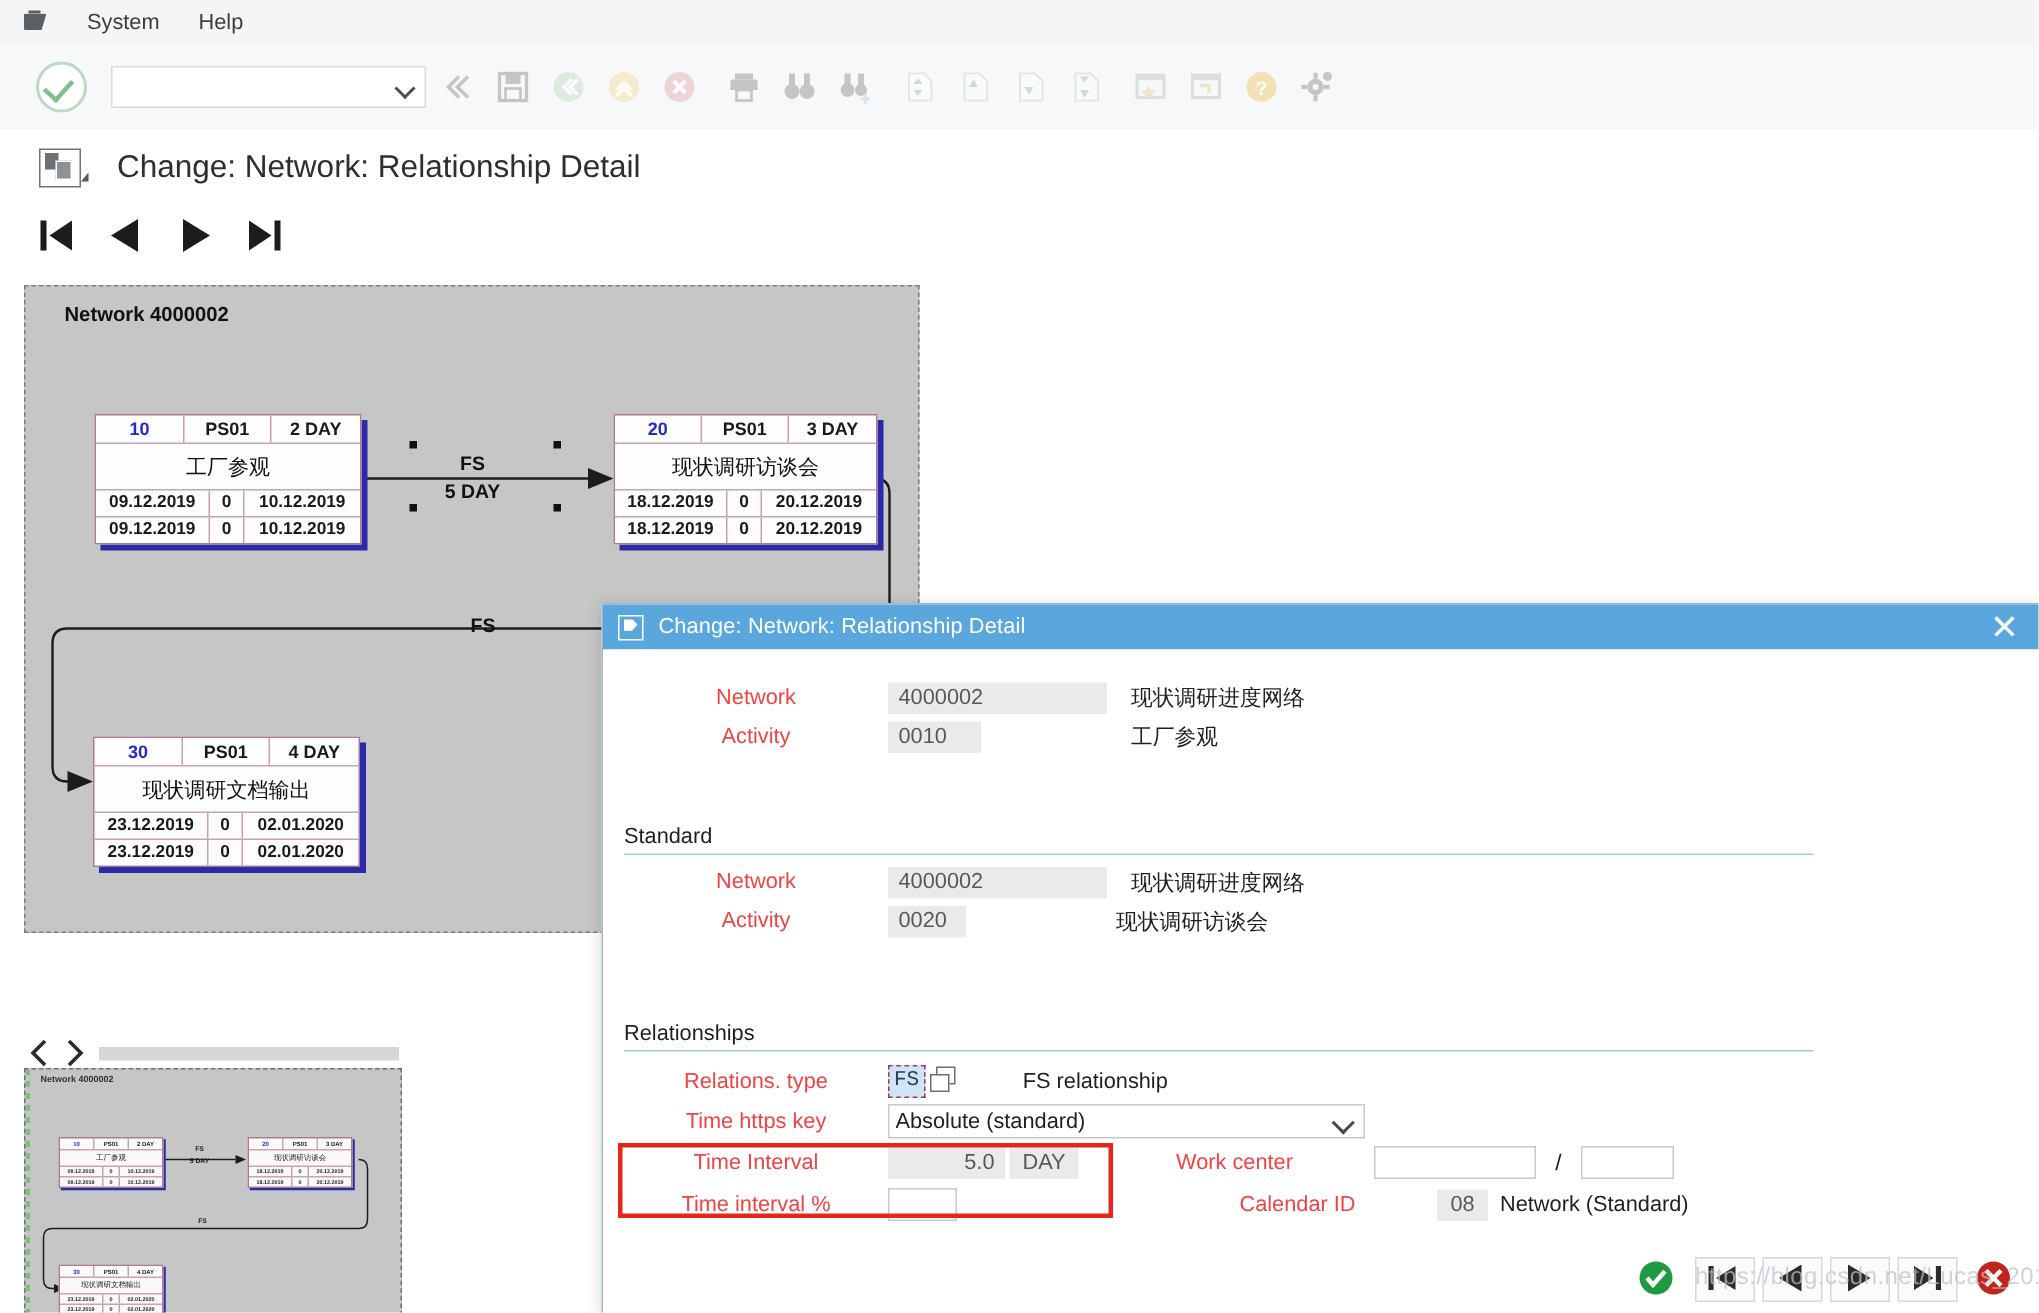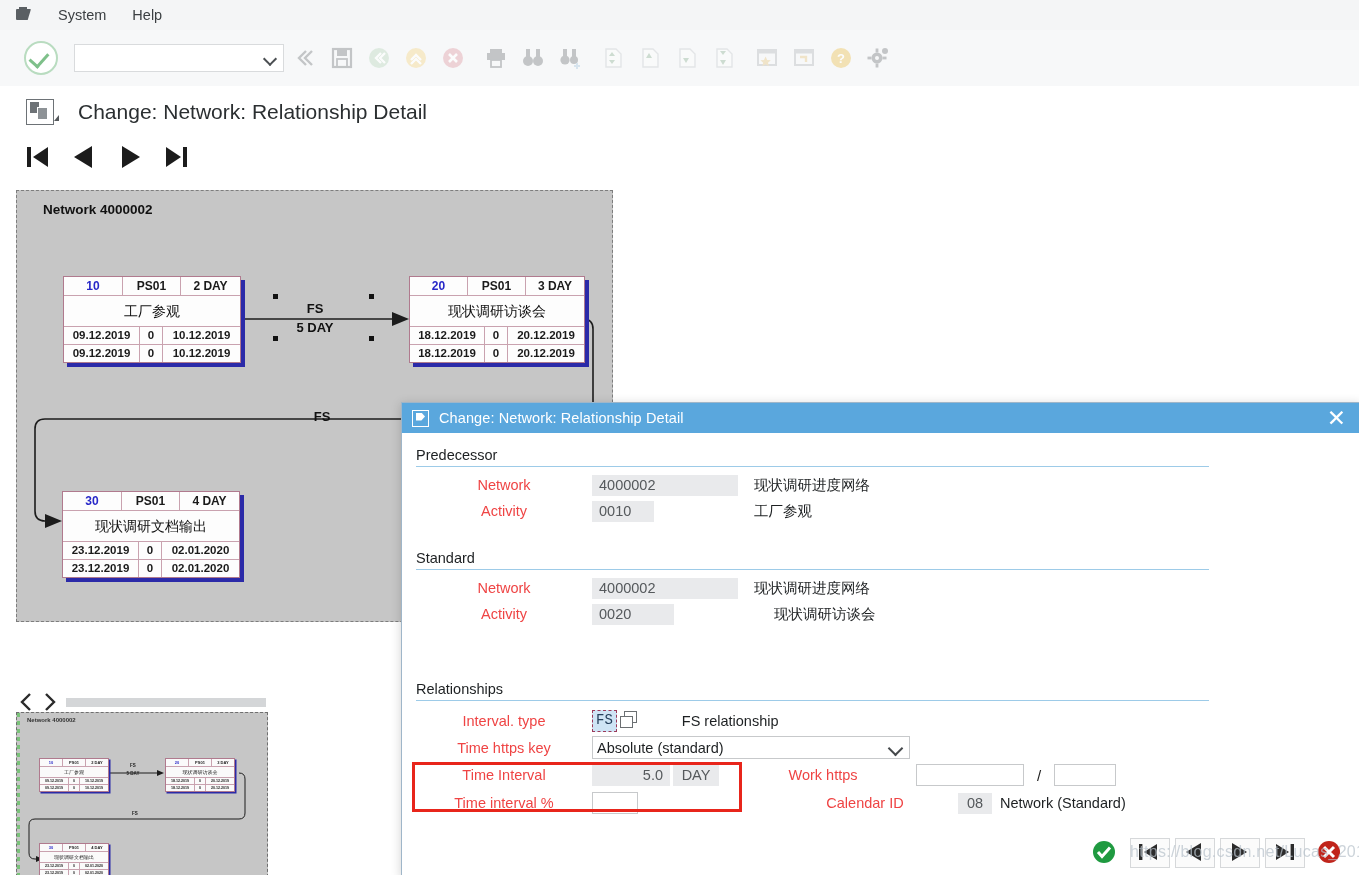--- a/index.html
+++ b/index.html
@@ -618,21 +618,20 @@
         <div class="o"></div>
         <div class="a"></div>
       </div>
     <div class="ttxt">Change: Network: Relationship Detail</div>
     <div id="dlg-close">✕</div>
   </div>
 
   <div id="dlg-body">
 
     <div class="group" style="top:14px;">
-      <div class="ghead">Predecessor</div>
       <div class="frow" style="margin-top:5px;">
         <div class="flabel">Network</div>
         <div class="fval" style="width:146px;">4000002</div>
         <div class="fdesc">现状调研进度网络</div>
       </div>
       <div class="frow">
         <div class="flabel">Activity</div>
         <div class="fval" style="width:62px;">0010</div>
         <div class="fdesc" style="margin-left:100px;">工厂参观</div>
       </div>
@@ -640,30 +639,30 @@
 
     <div class="group" style="top:117px;">
       <div class="ghead">Standard</div>
       <div class="frow" style="margin-top:5px;">
         <div class="flabel">Network</div>
         <div class="fval" style="width:146px;">4000002</div>
         <div class="fdesc">现状调研进度网络</div>
       </div>
       <div class="frow">
         <div class="flabel">Activity</div>
-        <div class="fval" style="width:82px;">0020</div>
+        <div class="fval" style="width:52px;">0020</div>
         <div class="fdesc" style="margin-left:100px;">现状调研访谈会</div>
       </div>
     </div>
 
     <div class="group" style="top:248px;">
       <div class="ghead">Relationships</div>
 
       <div class="frow" style="margin-top:6px;height:27px;">
-        <div class="flabel">Interval. type</div>
+        <div class="flabel">Relations. type</div>
         <div class="sel-field">FS</div>
         <div class="mc-btn">
             <div class="r1"></div>
             <div class="r2"></div>
           </div>
         <div class="fdesc" style="margin-left:42px;">FS relationship</div>
       </div>
 
       <div class="frow" style="height:27px;">
         <div class="flabel">Time https key</div>
@@ -672,21 +671,21 @@
             <option>Absolute (standard)</option>
           </select>
           <div class="arw"></div>
         </div>
       </div>
 
       <div class="frow" style="height:28px;">
         <div class="flabel">Time Interval</div>
         <div class="fval" style="width:78px;text-align:right;">5.0</div>
         <div class="fval" style="width:46px;margin-left:3px;text-align:center;">DAY</div>
-        <div class="flabel" style="width:186px;margin-left:11px;">Work https</div>
+        <div class="flabel" style="width:186px;margin-left:11px;">Work center</div>
         <div class="wbox" style="width:108px;"></div>
         <div style="width:30px;text-align:center;font-size:15px;">/</div>
         <div class="wbox" style="width:62px;"></div>
       </div>
 
       <div class="frow" style="height:28px;">
         <div class="flabel">Time interval %</div>
         <div class="wbox" style="width:46px;"></div>
         <div class="flabel" style="width:186px;margin-left:134px;">Calendar ID</div>
         <div class="fval" style="width:34px;text-align:center;">08</div>

